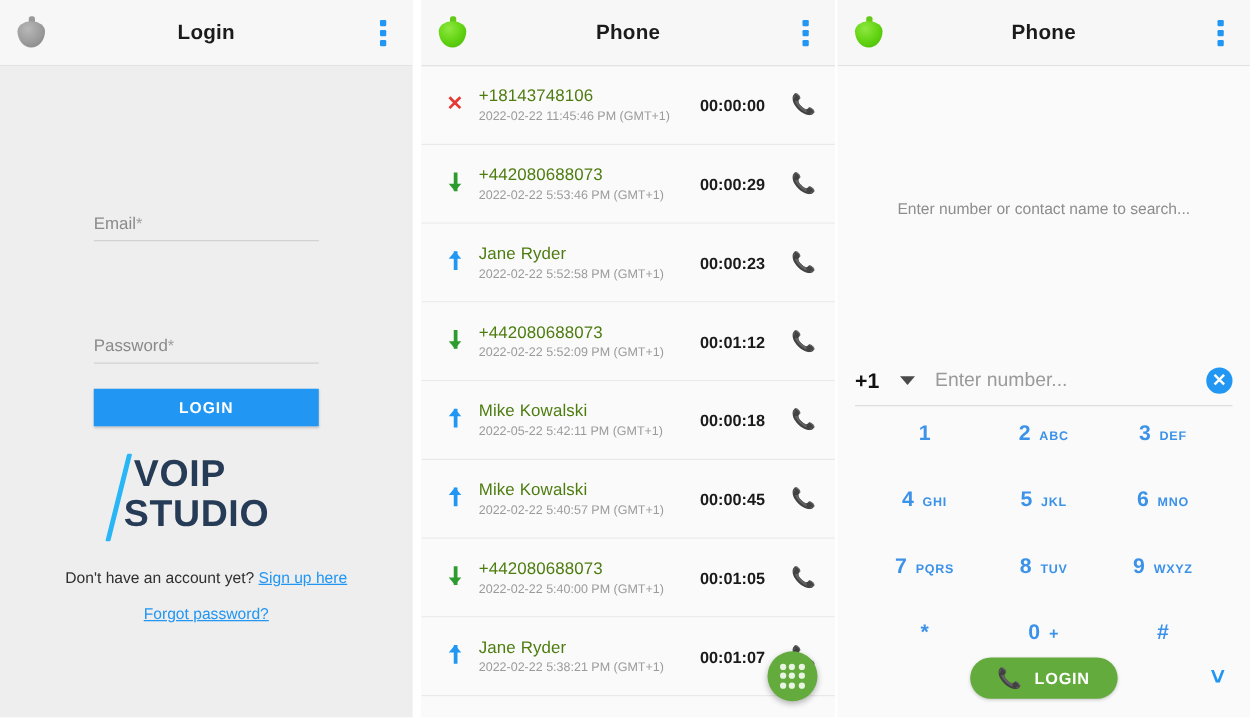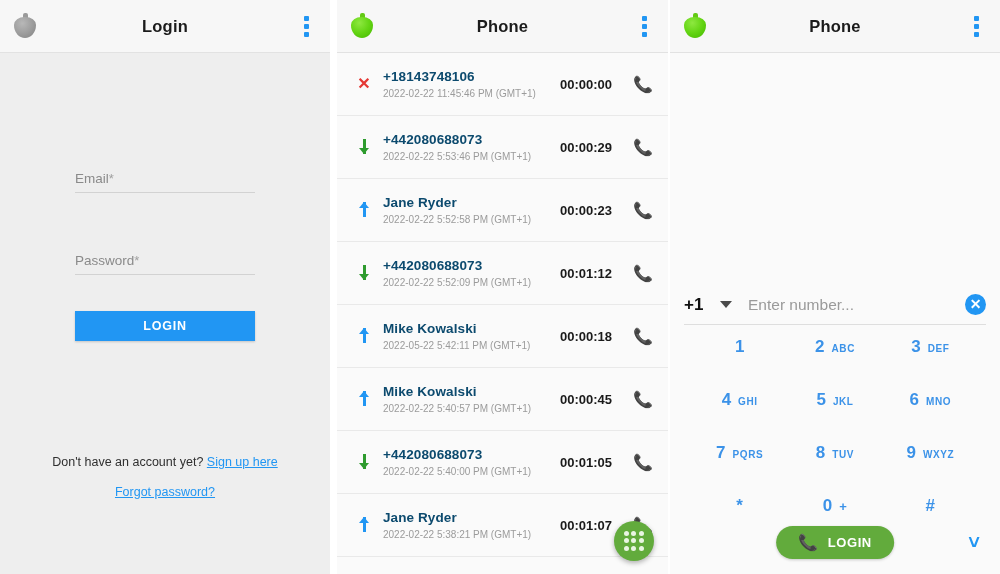--- a/index.html
+++ b/index.html
@@ -52,21 +52,21 @@
     justify-content: center; gap: 3px; z-index: 2; }
   .overflow i { display: block; width: 5px; height: 5px; background: #2196f3; border-radius: 1px; }
 
   
   .login-body { padding: 0 0; height: 521px; background: #eeeeee; position: relative; }
   .field { margin: 0 75px; padding-top: 0; }
   .field .flabel { font-size: 13.5px; color: #8a8a8a; padding-bottom: 6px; }
   .field .flabel .req { color: #a0a0a0; font-size: 13px; }
   .field .fline { height: 1px; background: #d2d2d2; }
   .f-email { position: absolute; top: 118px; left: 0; right: 0; }
-  .f-pass  { position: absolute; top: 200px; left: 0; right: 0; }
+  .f-pass  { position: absolute; top: 216px; left: 0; right: 0; }
 
   .login-btn {
     position: absolute; top: 258px; left: 75px; width: 180px; height: 30px;
     background: #2196f3; color: #ffffff; border: none;
     font-family: "Liberation Sans", sans-serif;
     font-size: 12.5px; font-weight: bold; letter-spacing: .8px;
     cursor: pointer; box-shadow: 0 1px 2px rgba(0,0,0,.18);
   }
 
   .logo-wrap { position: absolute; top: 308px; left: 0; right: 0;
@@ -103,21 +103,21 @@
   .dir.in  { color: #2e9b2e; }
   .dir.out { color: #2196f3; }
   .arrow { display: inline-block; width: 11px; height: 15px; position: relative; }
   .arrow .stem { position: absolute; left: 4px; top: 0; width: 3px; height: 15px; background: currentColor; }
   .arrow .head { position: absolute; left: 0; width: 0; height: 0;
     border-left: 5.5px solid transparent; border-right: 5.5px solid transparent; }
   .arrow.down .head { bottom: 0; border-top: 6px solid currentColor; }
   .arrow.up .head   { top: 0; border-bottom: 6px solid currentColor; }
 
   .call-main { flex: 1 1 auto; min-width: 0; padding-left: 2px; }
-  .call-name { font-size: 13.5px; color: #0c4a6e; font-weight: bold; letter-spacing: .1px; }
+  .call-name { font-size: 13.5px; color: #4d7c0f; font-weight: normal; letter-spacing: .1px; }
   .call-time { font-size: 10px; color: #9b9b9b; margin-top: 4px; }
   .call-dur { flex: 0 0 auto; font-size: 13px; color: #1a1a1a; padding-right: 20px; font-weight: bold; }
   .handset { flex: 0 0 auto; width: 22px; text-align: center; color: #6d6d6d; font-size: 16px; }
 
   .fab {
     position: absolute; right: 14px; bottom: 13px;
     width: 40px; height: 40px; border-radius: 50%;
     background: #62ab3c;
     box-shadow: 0 2px 5px rgba(0,0,0,.3);
     display: grid; grid-template-columns: repeat(3, 1fr);
@@ -211,20 +211,27 @@
         <div class="field">
           <div class="flabel">
             <span>Password</span><span class="req">*</span>
           </div>
           <div class="fline"></div>
         </div>
       </div>
 
       <button class="login-btn">LOGIN</button>
 
+      <div class="logo-wrap">
+        <div class="logo">
+          <span class="slash"></span>
+          <span class="l1">VOIP</span>
+          <span class="l2">STUDIO</span>
+        </div>
+      </div>
 
       <div class="login-links">
         <div class="row1">
           <span>Don't have an account yet?</span>
           <a>Sign up here</a>
         </div>
         <div class="row2">
           <a>Forgot password?</a>
         </div>
       </div>
@@ -345,20 +352,21 @@
       </div>
       <div class="appbar-title">Phone</div>
       <div class="overflow">
           <i></i>
           <i></i>
           <i></i>
         </div>
     </div>
 
     <div class="dial-body">
+      <div class="search-hint">Enter number or contact name to search...</div>
 
       <div class="num-row">
         <span class="cc">+1</span>
         <span class="cc-caret"></span>
         <span class="num-input">Enter number...</span>
         <span class="clear-btn">✕</span>
       </div>
 
       <div class="keypad" id="keypad">
           <div class="key">

